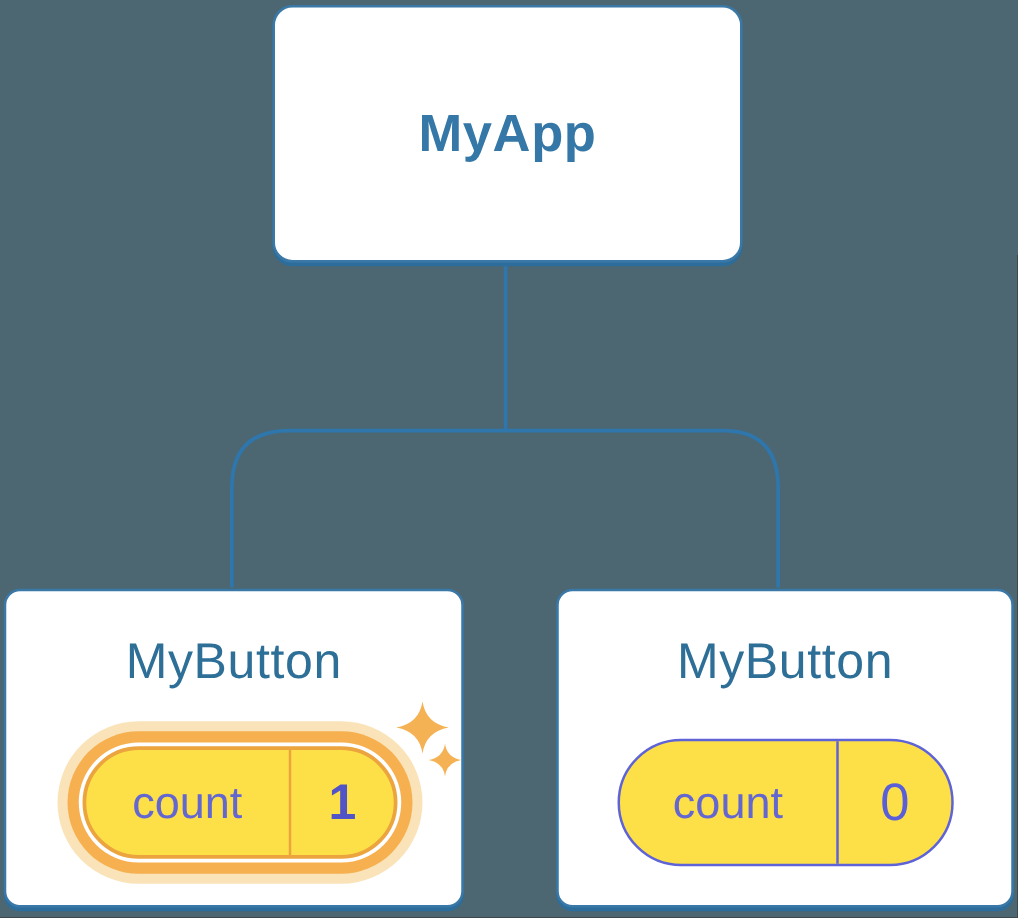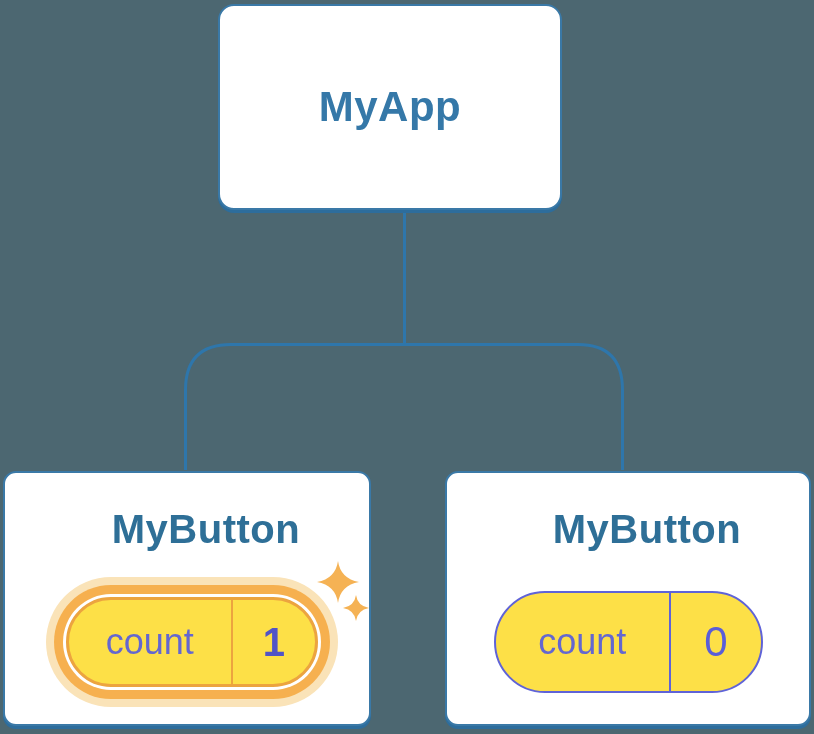--- a/index.html
+++ b/index.html
@@ -13,36 +13,36 @@
   .connector-svg{position:absolute;left:0;top:0;z-index:1;}
   .node-card{
     position:absolute;
     background:#ffffff;
     border:2px solid #3a79a7;
     box-shadow:0 3px 0 #2d6d9c;
     z-index:2;
     box-sizing:border-box;
   }
   .root-card{
-    left:218px;top:4px;width:344px;height:206px;
+    left:218px;top:4px;width:376px;height:206px;
     border-radius:16px;
     display:flex;align-items:center;justify-content:center;
   }
   .root-title{
     font-size:42px;font-weight:bold;color:#3578a8;letter-spacing:.5px;
   }
   .child-card{
     top:471px;width:368px;height:255px;border-radius:13px;
   }
   .child-card.left{left:3px;}
   .child-card.right{left:445px;width:366px;}
   .child-title{
     position:absolute;left:0;top:36px;width:100%;
-    text-align:center;font-size:40px;font-weight:bold;color:#2e6f97;
-    letter-spacing:.5px;line-height:1;padding-left:19px;
+    text-align:center;font-size:40px;font-weight:normal;color:#2e6f97;
+    letter-spacing:.5px;line-height:1;
   }
   .pill{
     position:absolute;
     display:flex;align-items:stretch;
     border-radius:999px;
     box-sizing:border-box;
     background:#fde047;
   }
   .pill-cell{
     display:flex;align-items:center;justify-content:center;

